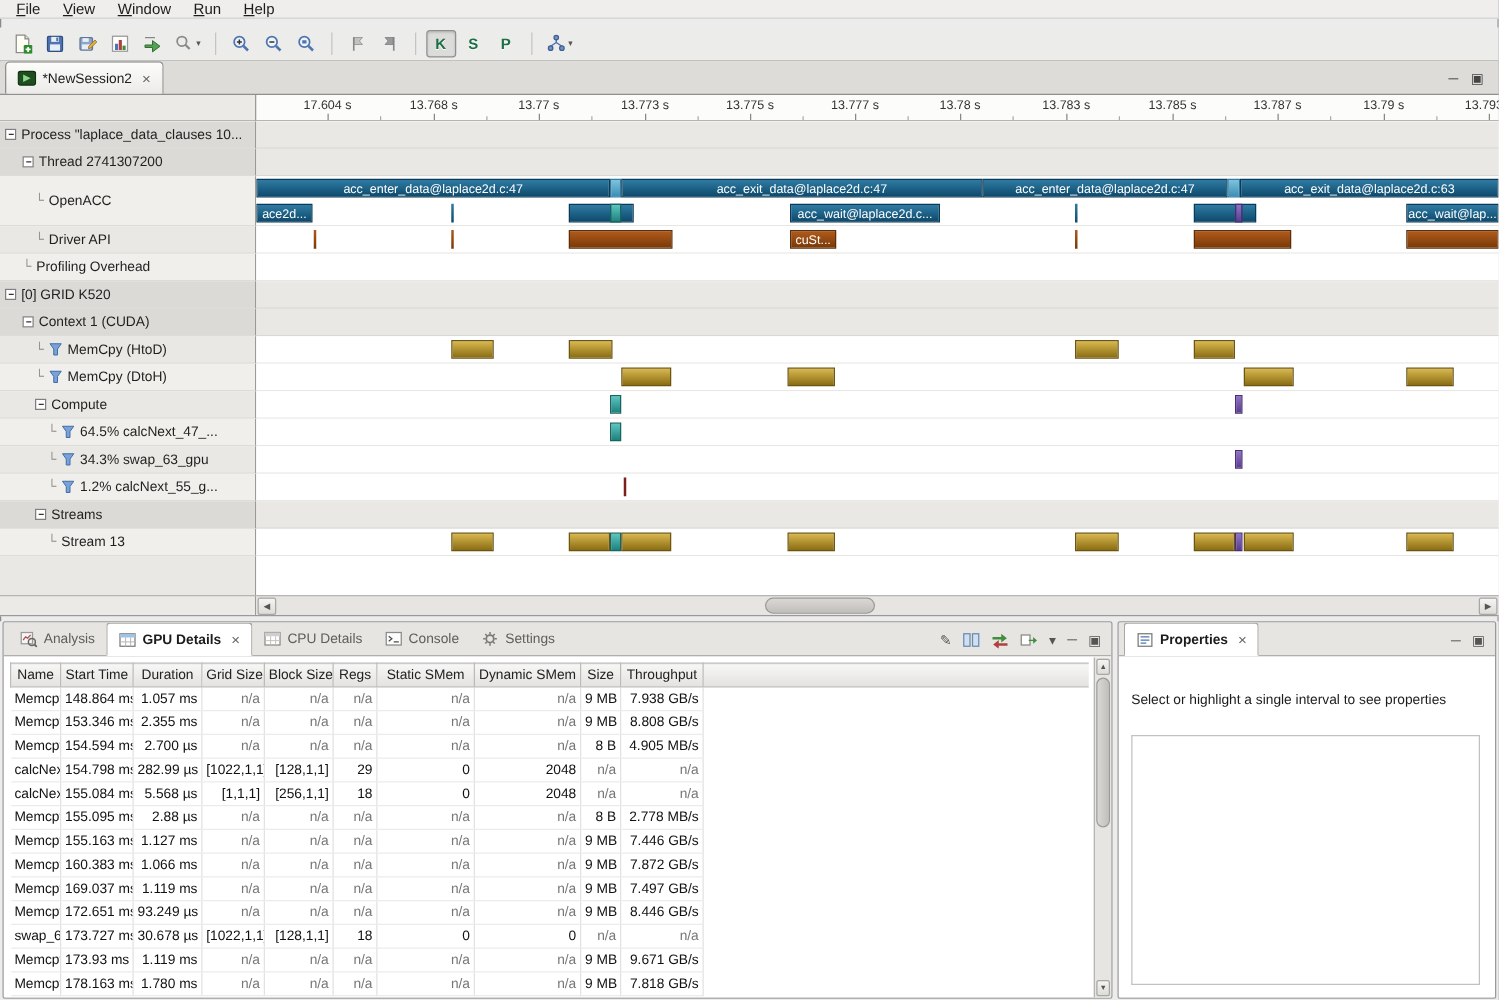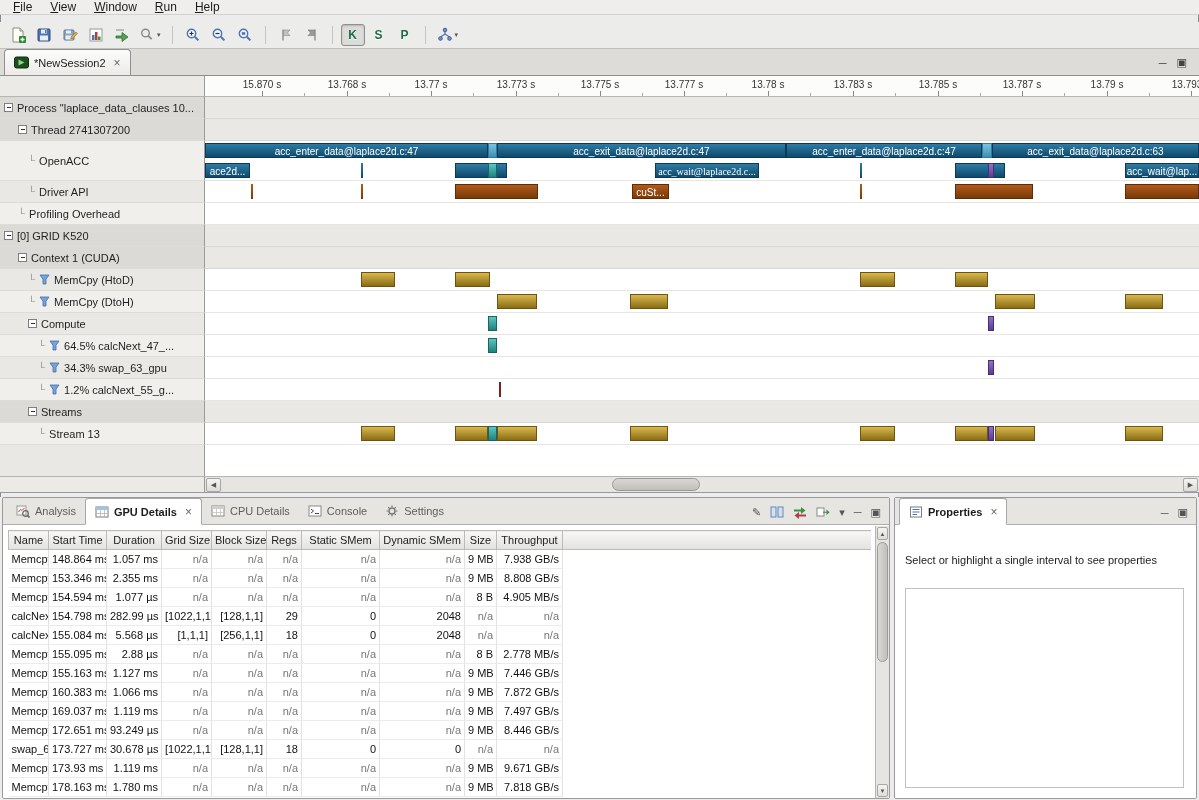--- a/index.html
+++ b/index.html
@@ -245,21 +245,21 @@
       <span class="tab-close">×</span>
     </div>
     <div class="strip-right">
       <span>─</span>
       <span>▣</span>
     </div>
   </div>
 
   <div class="timeline">
     <div class="tl-ruler" id="ruler">
-        <div class="ruler-label" style="left: 262px;">15.870 s</div>
+        <div class="ruler-label" style="left: 262px;">17.604 s</div>
         <div class="ruler-tick" style="left: 262px;"></div>
         <div class="ruler-tick minor" style="left: 304px;"></div>
         <div class="ruler-label" style="left: 347px;">13.768 s</div>
         <div class="ruler-tick" style="left: 347px;"></div>
         <div class="ruler-tick minor" style="left: 389px;"></div>
         <div class="ruler-label" style="left: 431px;">13.77 s</div>
         <div class="ruler-tick" style="left: 431px;"></div>
         <div class="ruler-tick minor" style="left: 473px;"></div>
         <div class="ruler-label" style="left: 516px;">13.773 s</div>
         <div class="ruler-tick" style="left: 516px;"></div>
@@ -322,21 +322,21 @@
               <div class="bar c-blue" style="left: 292px; width: 289px; top: 2px;">acc_exit_data@laplace2d.c:47</div>
               <div class="bar c-blue" style="left: 581px; width: 196px; top: 2px;">acc_enter_data@laplace2d.c:47</div>
               <div class="bar c-lblue" style="left: 777px; width: 10px; top: 2px;"></div>
               <div class="bar c-blue" style="left: 787px; width: 207px; top: 2px;">acc_exit_data@laplace2d.c:63</div>
             </div>
             <div class="lane" style="height: 20px;">
               <div class="bar c-blue" style="left: 0px; width: 45px; top: 2px;">ace2d...</div>
               <div class="bar c-blue tick" style="left: 156px; width: 2px; top: 2px;"></div>
               <div class="bar c-blue" style="left: 250px; width: 52px; top: 2px;"></div>
               <div class="bar c-teal" style="left: 283px; width: 9px; top: 2px;"></div>
-              <div class="bar c-blue" style="left: 450px; width: 104px; top: 2px; font-family: Liberation Serif, serif;">acc_wait@laplace2d.c...</div>
+              <div class="bar c-blue" style="left: 427px; width: 120px; top: 2px;">acc_wait@laplace2d.c...</div>
               <div class="bar c-blue tick" style="left: 655px; width: 2px; top: 2px;"></div>
               <div class="bar c-blue" style="left: 750px; width: 50px; top: 2px;"></div>
               <div class="bar c-purple" style="left: 783px; width: 6px; top: 2px;"></div>
               <div class="bar c-blue" style="left: 920px; width: 74px; top: 2px;">acc_wait@lap...</div>
             </div>
           </div>
         </div>
         <div class="tl-row" style="height: 22px;">
           <div class="tree-cell">
             <span class="indent" style="width: 20px;"></span>
@@ -665,21 +665,21 @@
                 <td class=" na">n/a</td>
                 <td class=" na">n/a</td>
                 <td class=" na">n/a</td>
                 <td>9 MB</td>
                 <td>8.808 GB/s</td>
                 <td class="filler"></td>
               </tr>
               <tr>
                 <td class="name">Memcpy</td>
                 <td>154.594 ms</td>
-                <td>1.077 µs</td>
+                <td>2.700 µs</td>
                 <td class=" na">n/a</td>
                 <td class=" na">n/a</td>
                 <td class=" na">n/a</td>
                 <td class=" na">n/a</td>
                 <td class=" na">n/a</td>
                 <td>8 B</td>
                 <td>4.905 MB/s</td>
                 <td class="filler"></td>
               </tr>
               <tr>

